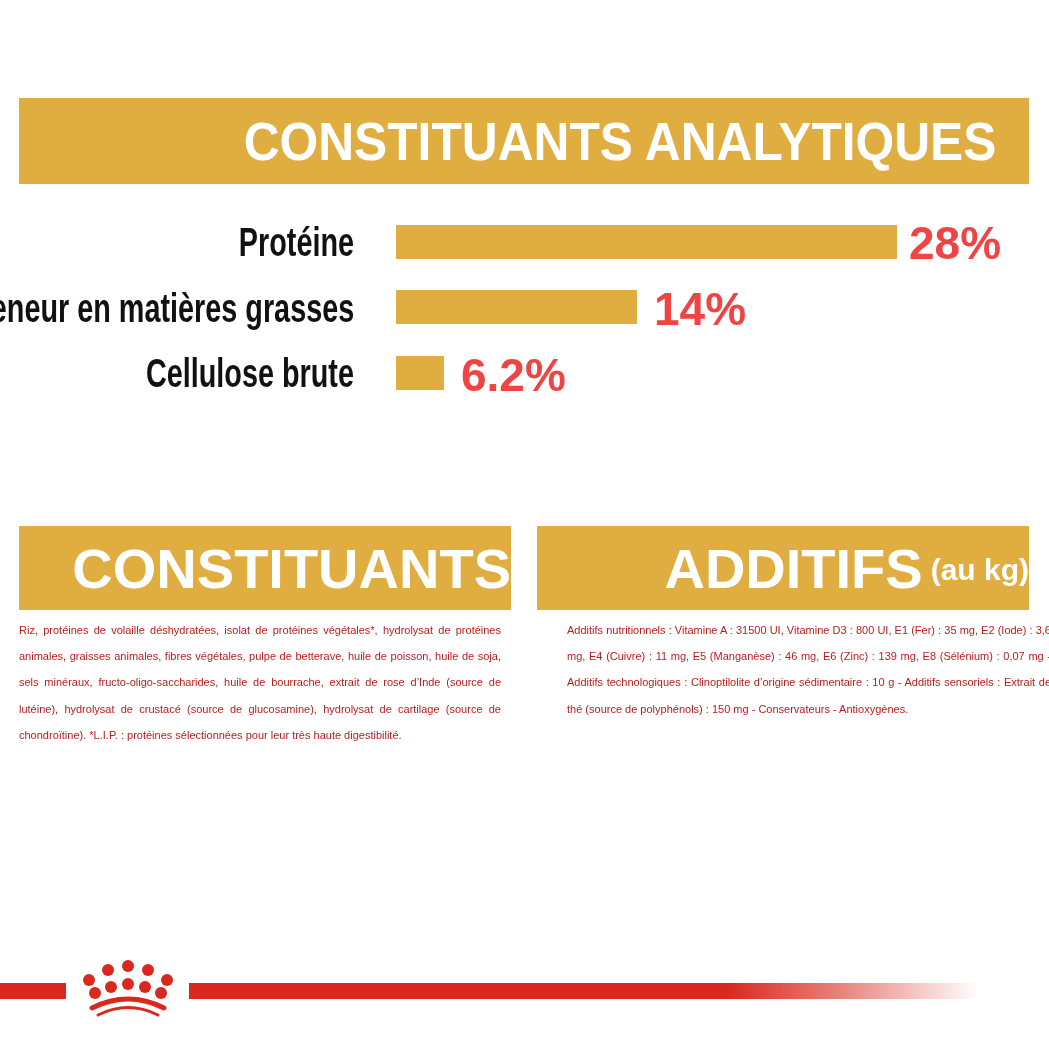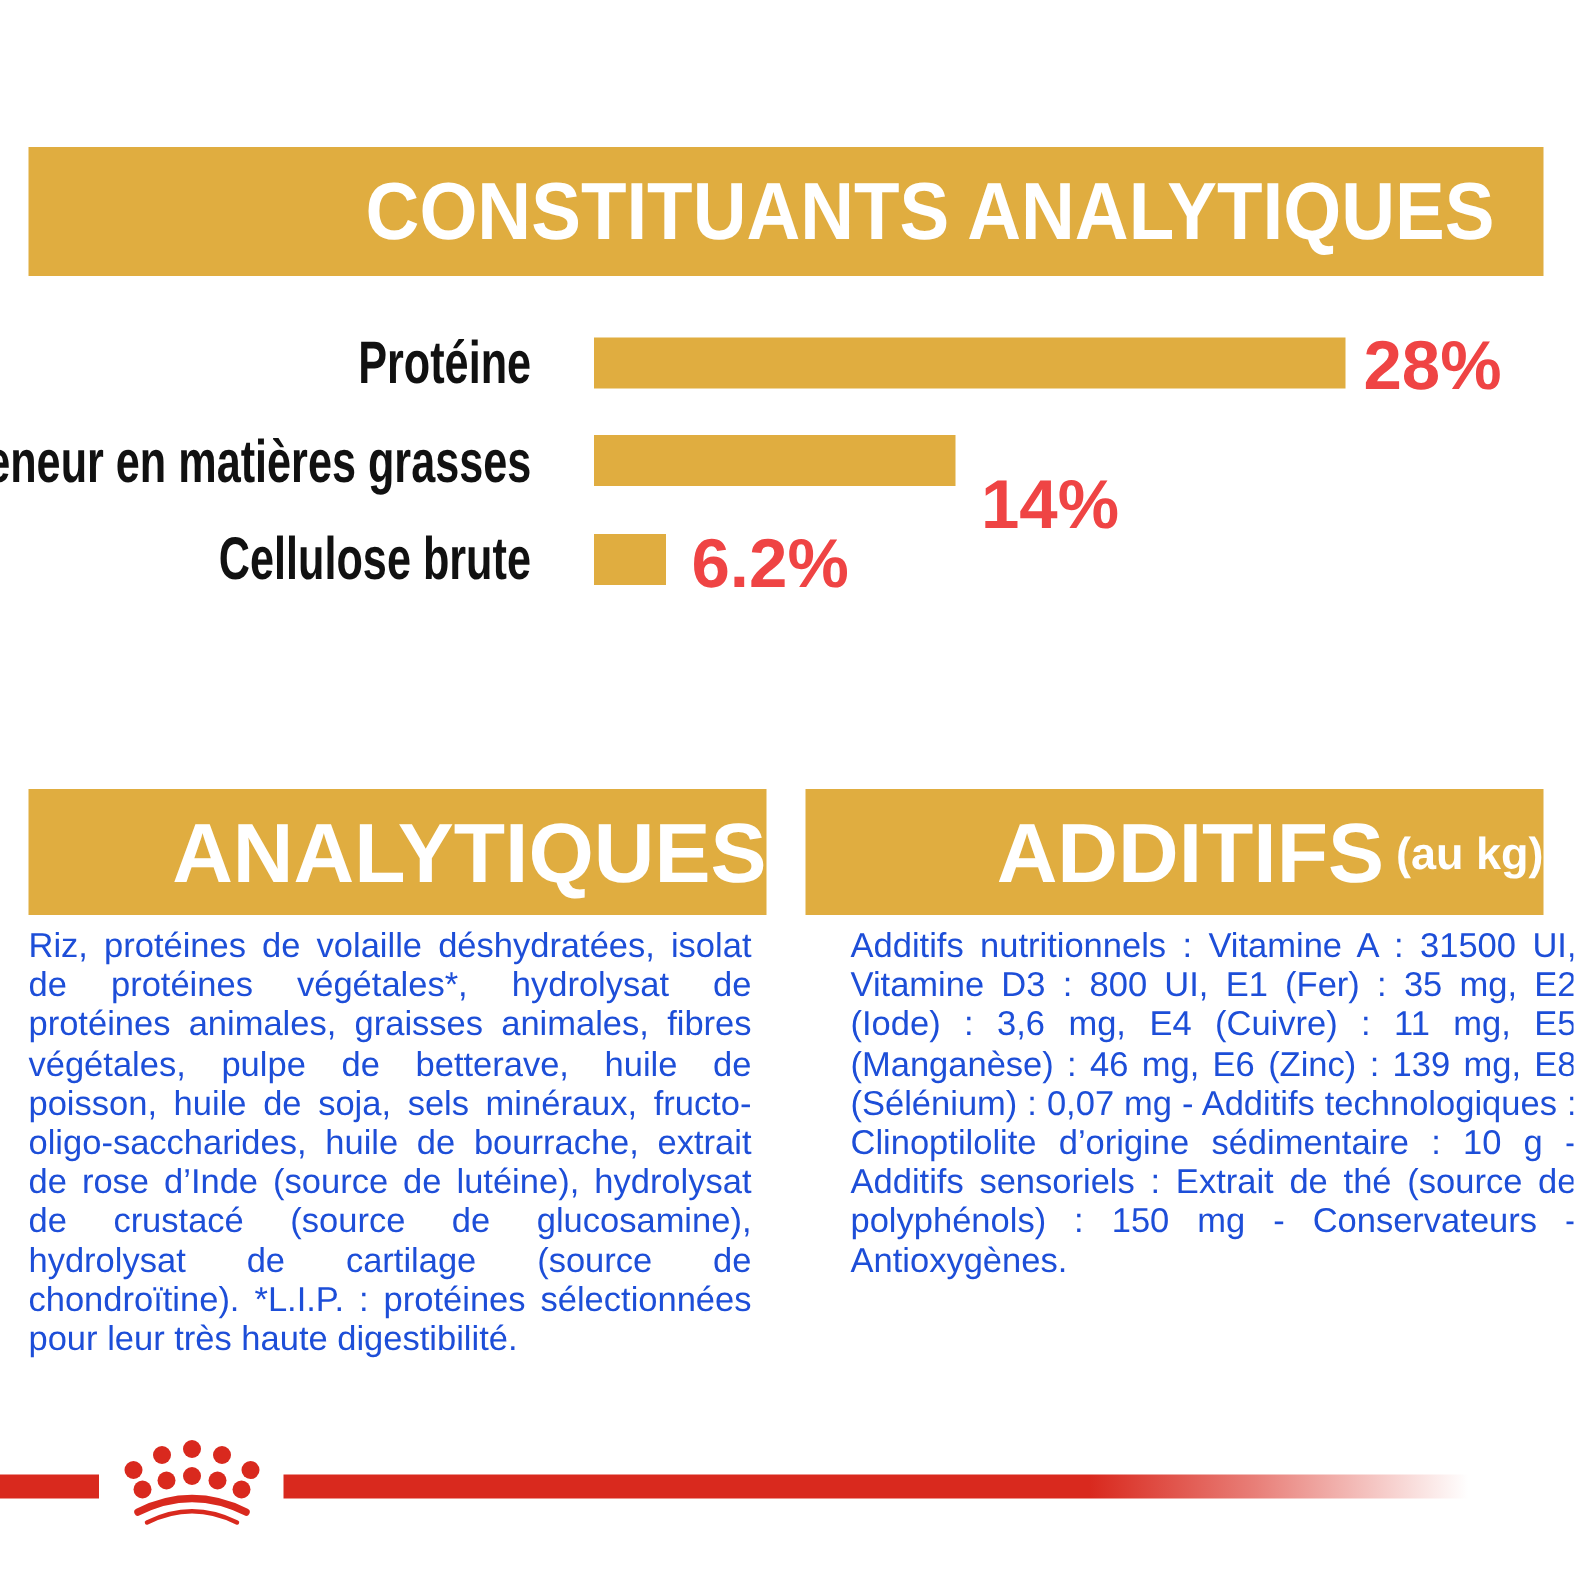--- a/index.html
+++ b/index.html
@@ -6,21 +6,21 @@
   body { width: 1049px; height: 1049px; position: relative; overflow: hidden; font-family: "Liberation Sans", sans-serif; color: #111; }
   .banner { position: absolute; background: #e0ad40; color: #fff; display: flex; align-items: center; justify-content: flex-end; font-weight: bold; }
   .banner-main { left: 19px; top: 98px; width: 1010px; height: 86px; font-size: 54px; letter-spacing: 0px; }
   .banner-main span { transform: scaleX(0.92); display: inline-block; }
   .banner-comp { left: 19px; top: 526px; width: 492px; height: 84px; font-size: 56px; }
   .banner-add { left: 537px; top: 526px; width: 492px; height: 84px; font-size: 56px; }
   .banner-add .sub { font-size: 30px; margin-left: 8px; margin-top: 3px; }
   .row-label { position: absolute; right: 695px; font-weight: bold; font-size: 40px; color: #111; white-space: nowrap; transform: scaleX(0.72); transform-origin: right center; line-height: 1; }
   .bar { position: absolute; left: 396px; background: #e0ad40; height: 34px; }
   .pct { position: absolute; font-weight: bold; font-size: 46px; color: #ef4444; line-height: 1; }
-  .text-block { position: absolute; top: 617px; width: 482px; font-size: 23px; line-height: 26.2px; color: #1d4ed8; text-align: justify; }
+  .text-block { position: absolute; top: 617px; width: 482px; font-size: 11px; line-height: 26.2px; color: #b91c1c; text-align: justify; }
   .comp-text { left: 19px; }
   .add-text { left: 567px; width: 484px; }
   .footer-line { position: absolute; top: 983px; height: 16px; background: #d9291e; }
   .footer-left { left: 0; width: 66px; }
   .footer-right { left: 189px; width: 790px; background: linear-gradient(to right, #d9291e 0%, #d9291e 68%, rgba(217,41,30,0.6) 82%, rgba(217,41,30,0) 100%); }
   .logo { position: absolute; left: 74px; top: 958px; width: 108px; height: 62px; }
 </style>
 </head>
 <body>
 
@@ -28,29 +28,29 @@
   <span>CONSTITUANTS ANALYTIQUES</span>
 </div>
 
 <div>
   <div class="row-label" style="top:222px;">Protéine</div>
   <div class="bar" style="top:225px; width:501px;"></div>
   <div class="pct" style="left:909px; top:220px;">28%</div>
 
   <div class="row-label" style="top:288px;">Teneur en matières grasses</div>
   <div class="bar" style="top:290px; width:241px;"></div>
-  <div class="pct" style="left:654px; top:286px;margin-top:27px;">14%</div>
+  <div class="pct" style="left:654px; top:286px;">14%</div>
 
   <div class="row-label" style="top:353px;">Cellulose brute</div>
   <div class="bar" style="top:356px; width:48px;"></div>
   <div class="pct" style="left:461px; top:352px;">6.2%</div>
 </div>
 
 <div class="banner banner-comp">
-  <span>ANALYTIQUES</span>
+  <span>CONSTITUANTS</span>
 </div>
 <div class="text-block comp-text">Riz, protéines de volaille déshydratées, isolat de protéines végétales*, hydrolysat de protéines animales, graisses animales, fibres végétales, pulpe de betterave, huile de poisson, huile de soja, sels minéraux, fructo-oligo-saccharides, huile de bourrache, extrait de rose d’Inde (source de lutéine), hydrolysat de crustacé (source de glucosamine), hydrolysat de cartilage (source de chondroïtine). *L.I.P. : protéines sélectionnées pour leur très haute digestibilité.</div>
 
 <div class="banner banner-add">
   <span>ADDITIFS</span>
   <span class="sub">(au kg)</span>
 </div>
 <div class="text-block add-text">Additifs nutritionnels : Vitamine A : 31500 UI, Vitamine D3 : 800 UI, E1 (Fer) : 35 mg, E2 (Iode) : 3,6 mg, E4 (Cuivre) : 11 mg, E5 (Manganèse) : 46 mg, E6 (Zinc) : 139 mg, E8 (Sélénium) : 0,07 mg - Additifs technologiques : Clinoptilolite d’origine sédimentaire : 10 g - Additifs sensoriels : Extrait de thé (source de polyphénols) : 150 mg - Conservateurs - Antioxygènes.</div>
 
 <div class="footer-line footer-left"></div>

